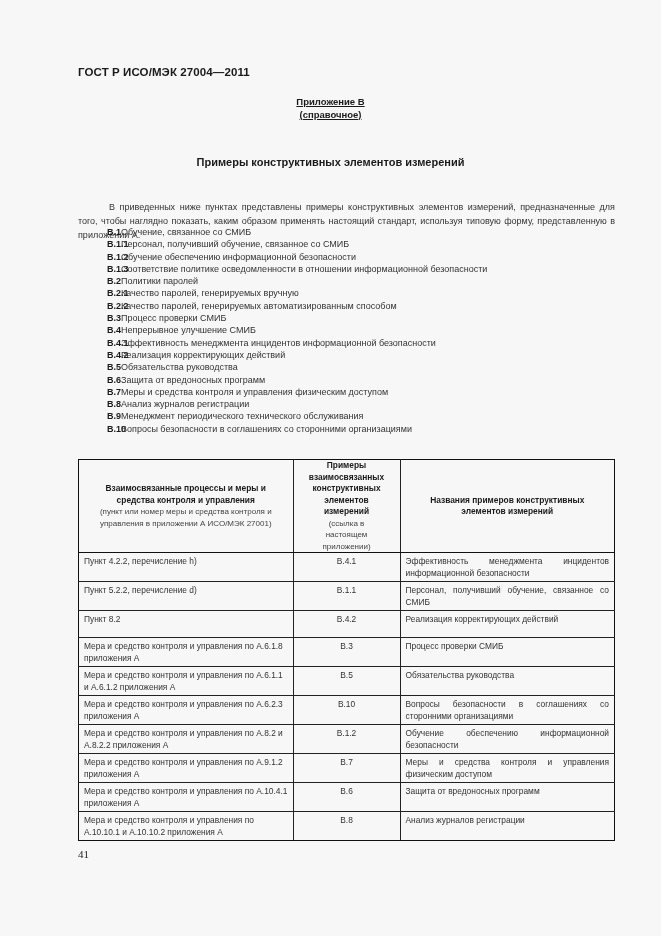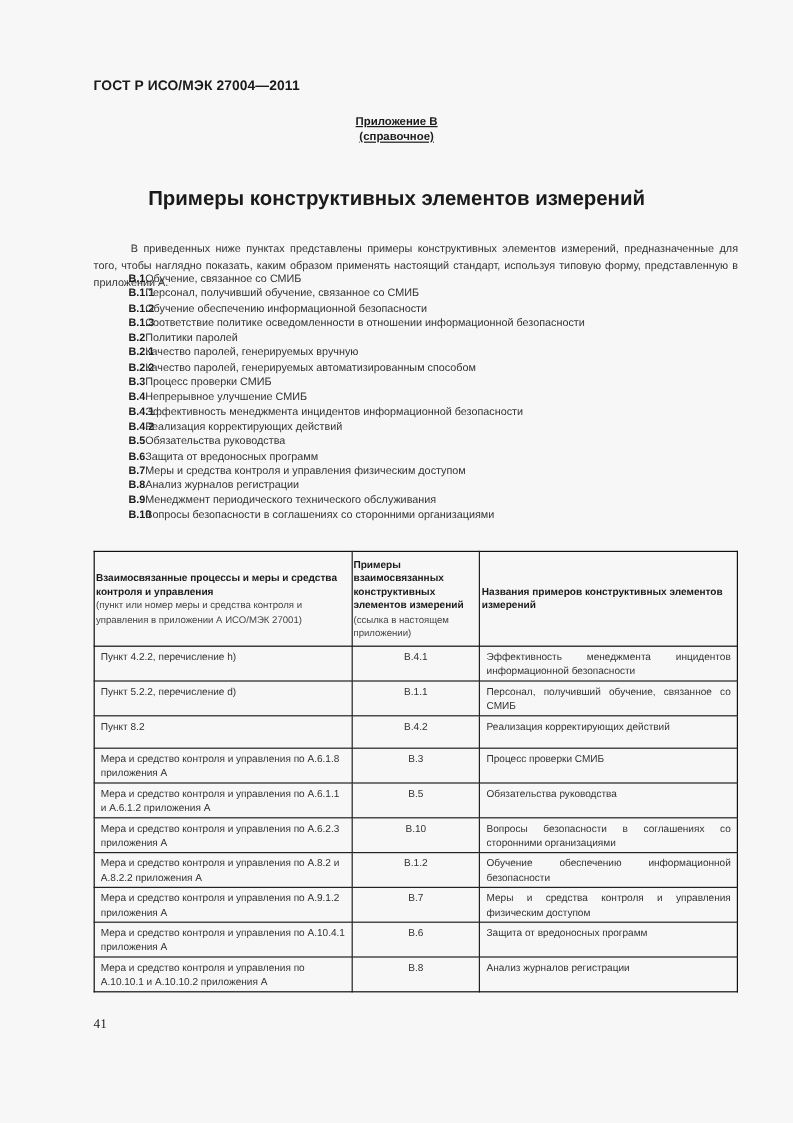--- a/index.html
+++ b/index.html
@@ -15,21 +15,21 @@
     position: absolute; left: 78px; top: 66px;
     font-size: 11.5px; font-weight: bold; letter-spacing: 0.1px;
   }
   .appendix {
     position: absolute; left: 0; width: 661px; top: 95px;
     text-align: center; font-size: 9.5px; font-weight: bold; line-height: 13px; text-decoration: underline;
   }
   .appendix .sub { font-weight: bold; }
   .section-title {
     position: absolute; left: 0; width: 661px; top: 156px;
-    text-align: center; font-size: 17px; font-weight: bold;
+    text-align: center; font-size: 11px; font-weight: bold;
   }
   .intro {
     position: absolute; left: 78px; width: 537px; top: 200px;
     font-size: 9px; line-height: 14px; text-align: justify;
     text-indent: 31px; color: #333;
   }
   .toc {
     position: absolute; left: 107px; top: 226px;
     font-size: 9px; line-height: 12.3px; color: #333;
   }
@@ -45,24 +45,24 @@
   }
   table.main th, table.main td {
     border: 1px solid #222;
     vertical-align: top;
   }
   table.main thead th {
     border-top: 1.5px solid #111;
     border-bottom: 1.5px solid #111;
     height: 78px;
     vertical-align: middle;
-    text-align: left;
+    text-align: center;
     font-weight: normal;
     line-height: 11.5px;
-    padding: 0 1px;
+    padding: 0 14px;
   }
   table.main th .b { font-weight: bold; color: #1a1a1a; }
   table.main th .n { font-weight: normal; color: #444; font-size: 8px; }
   table.main td { padding: 3px 5px 2px 5px; line-height: 11.5px; height: 21px; }
   table.main td.c2 { text-align: center; }
   table.main td.c3 { text-align: justify; }
   table.main tbody tr:last-child td { border-bottom: 1.5px solid #111; margin-top: 41px; }
   table.main th:first-child, table.main td:first-child { border-left: 1.5px solid #111; }
   table.main th:last-child, table.main td:last-child { border-right: 1.5px solid #111; }
   .page-num {

